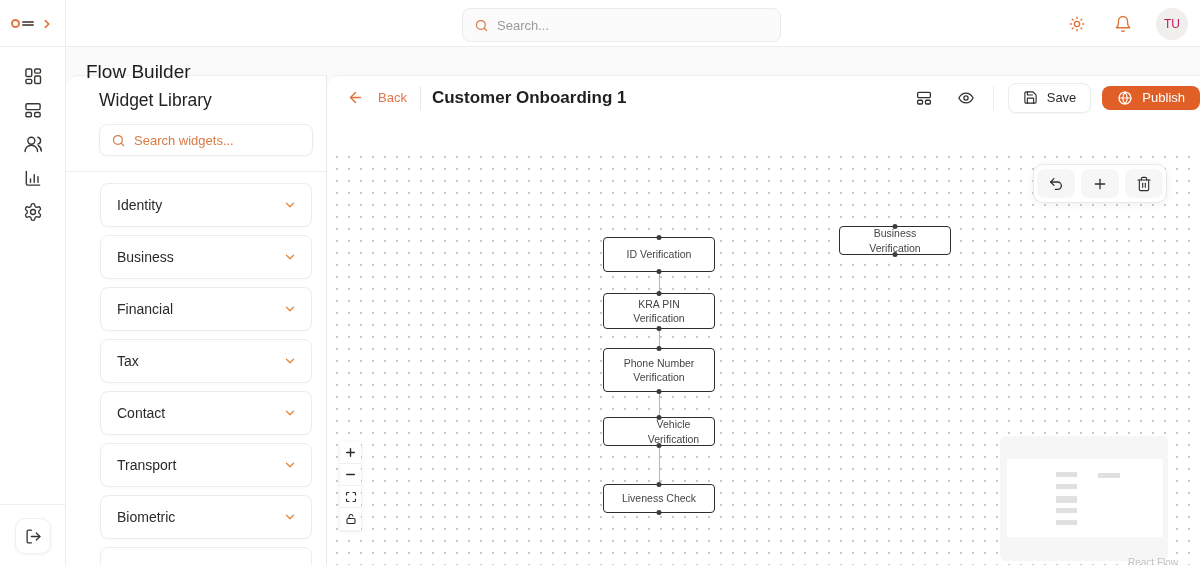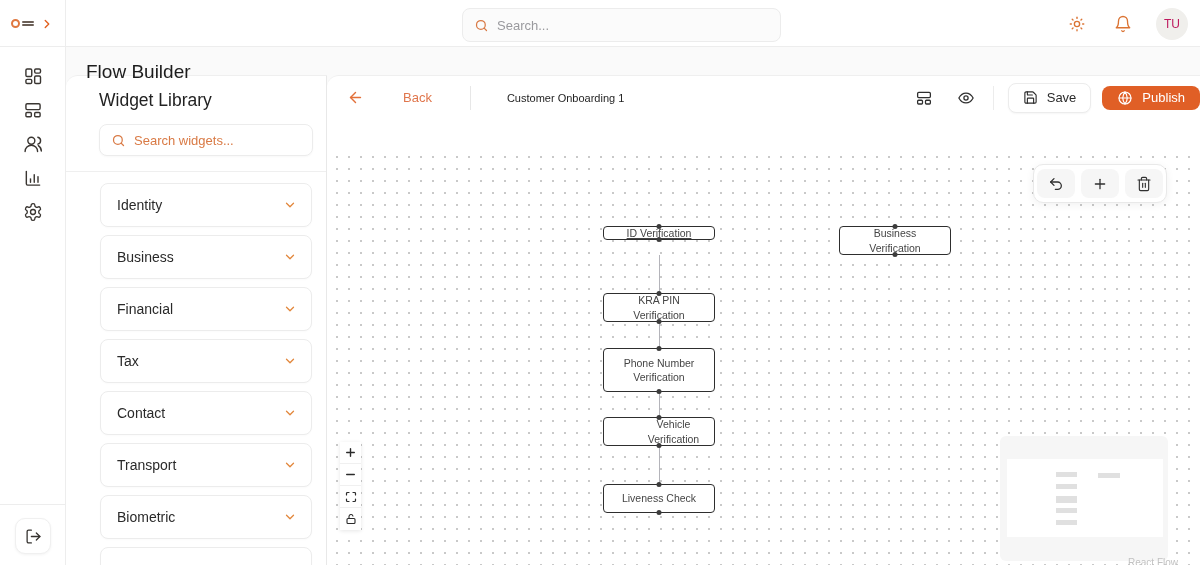--- a/index.html
+++ b/index.html
@@ -38,25 +38,25 @@
   .wl-search input::placeholder { color:#d97a45; }
   .wl-divider { position:absolute; left:0; right:0; top:95px; border-top:1px solid #efefef; }
   .wl-list { position:absolute; left:34px; top:107px; width:212px; }
   .wl-item { height:44px; margin-bottom:8px; background:#fff; border:1px solid #ececec; border-radius:8px; display:flex; align-items:center; justify-content:space-between; padding:0 14px 0 16px; cursor:pointer; box-shadow:0 1px 2px rgba(0,0,0,.02); }
   .wl-item-label { font-size:14px; color:#2a2a2a; }
   .chev { color:#e2873c; }
 
   
   .flow-area { position:absolute; left:327px; top:47px; width:873px; height:518px; }
   .flow-card { position:absolute; left:0; top:28px; right:0; bottom:0; background:#fff; border-top:1px solid #efefef; border-radius:12px 0 0 0; }
-  .flow-toolbar { position:absolute; left:0; top:0; right:0; height:43px; display:flex; align-items:center;gap:25px; }
+  .flow-toolbar { position:absolute; left:0; top:0; right:0; height:43px; display:flex; align-items:center; }
   .back-arrow-btn { background:none; border:none; cursor:pointer; color:#e2703a; margin-left:20px; display:flex; }
   .back-label { background:none; border:none; cursor:pointer; color:#e0764c; font-size:13px; margin-left:14px; font-family:inherit; }
   .tb-divider { width:1px; height:24px; background:#e7e7e7; margin:0 11px 0 13px; }
-  .flow-title { font-size:11px; font-weight:400; color:#1f1f1f; }
+  .flow-title { font-size:17px; font-weight:700; color:#1f1f1f; }
   .tb-right { margin-left:auto; display:flex; align-items:center; }
   .tb-icon-btn { background:none; border:none; cursor:pointer; color:#2f2f2f; display:flex; padding:4px; }
   .tb-icon-btn + .tb-icon-btn { margin-left:16px; }
   .tb-sep { width:1px; height:24px; background:#ececec; margin:0 14px; }
   .save-btn { height:30px; display:flex; align-items:center; gap:9px; background:#fff; border:1px solid #ececec; border-radius:8px; padding:0 14px; cursor:pointer; color:#2b2b2b; font-size:13px; font-family:inherit; box-shadow:0 1px 2px rgba(0,0,0,.04); }
   .publish-btn { height:24px; margin-left:11px; display:flex; align-items:center; gap:9px; background:#e05f26; border:none; border-radius:8px; padding:0 15px; cursor:pointer; color:#fff; font-size:13px; font-family:inherit; }
 
   
   .canvas { position:absolute; left:0; top:71px; right:0; bottom:0; background-image:radial-gradient(circle, #c9c9c9 1px, transparent 1.1px); background-size:12px 12px; background-position:4px 4px; overflow:hidden; }
   .node { position:absolute; width:112px; background:#fff; border:1px solid #2e2e2e; border-radius:4px; display:flex; align-items:center; justify-content:center; text-align:center; font-size:10.5px; color:#454545; line-height:1.35; padding:2px 8px; cursor:grab; }
@@ -327,27 +327,27 @@
       </div>
     </div>
 
     <div class="canvas">
 
       <div class="edge" style="left:331.5px; top:108px; height:38px;"></div>
       <div class="edge" style="left:331.5px; top:175px; height:26px;"></div>
       <div class="edge" style="left:331.5px; top:245px; height:25px;"></div>
       <div class="edge" style="left:331.5px; top:299px; height:38px;"></div>
 
-      <div class="node" style="left:276px; top:79px; height:14px;text-decoration:underline;">
+      <div class="node" style="left:276px; top:90px; height:35px;">
           <span>ID Verification</span>
         </div>
       <div class="node" style="left:512px; top:79px; height:29px;">
           <span>Business Verification</span>
         </div>
-      <div class="node" style="left:276px; top:146px; height:29px;">
+      <div class="node" style="left:276px; top:146px; height:36px;">
           <span>KRA PIN Verification</span>
         </div>
       <div class="node" style="left:276px; top:201px; height:44px;">
           <span>Phone Number Verification</span>
         </div>
       <div class="node" style="left:276px; top:270px; height:29px;padding-left:37px;">
           <span>Vehicle Verification</span>
         </div>
       <div class="node" style="left:276px; top:337px; height:29px;">
           <span>Liveness Check</span>

